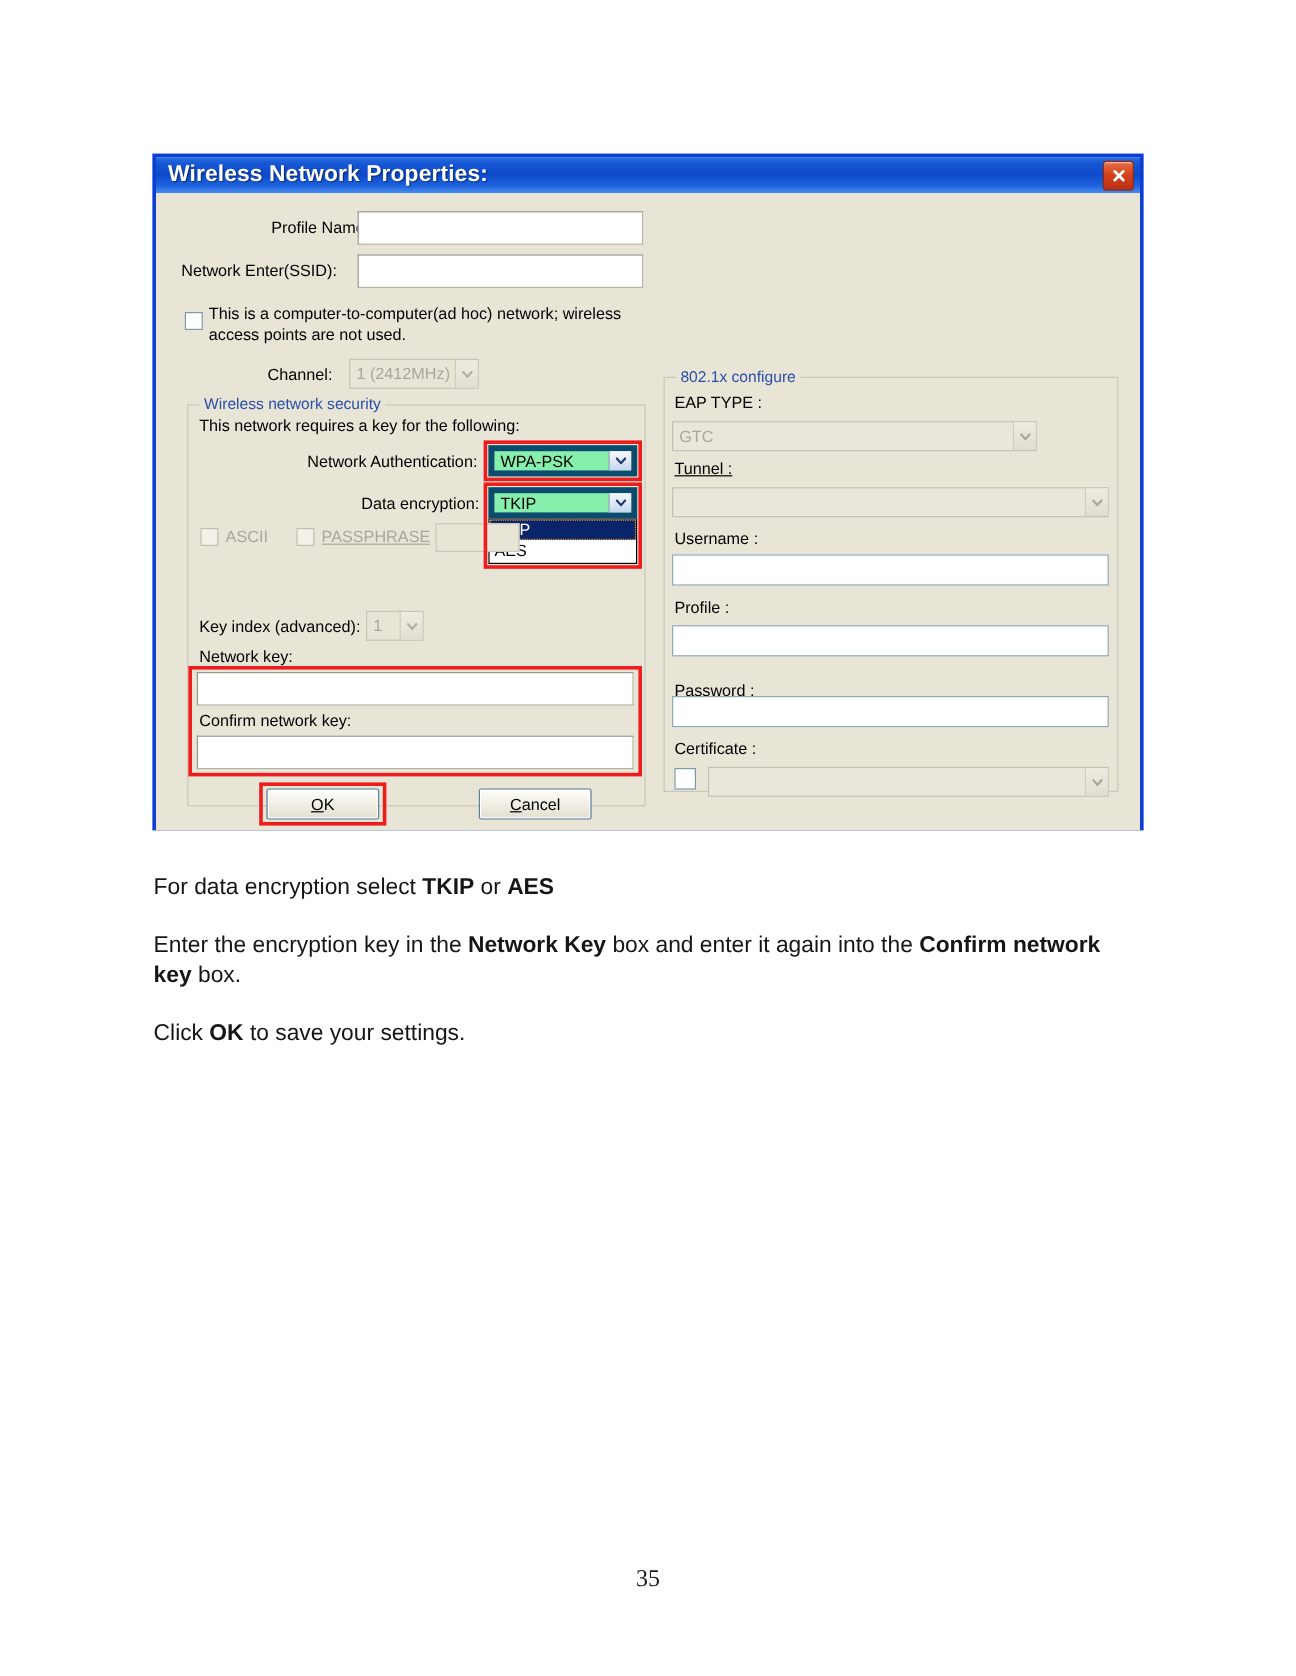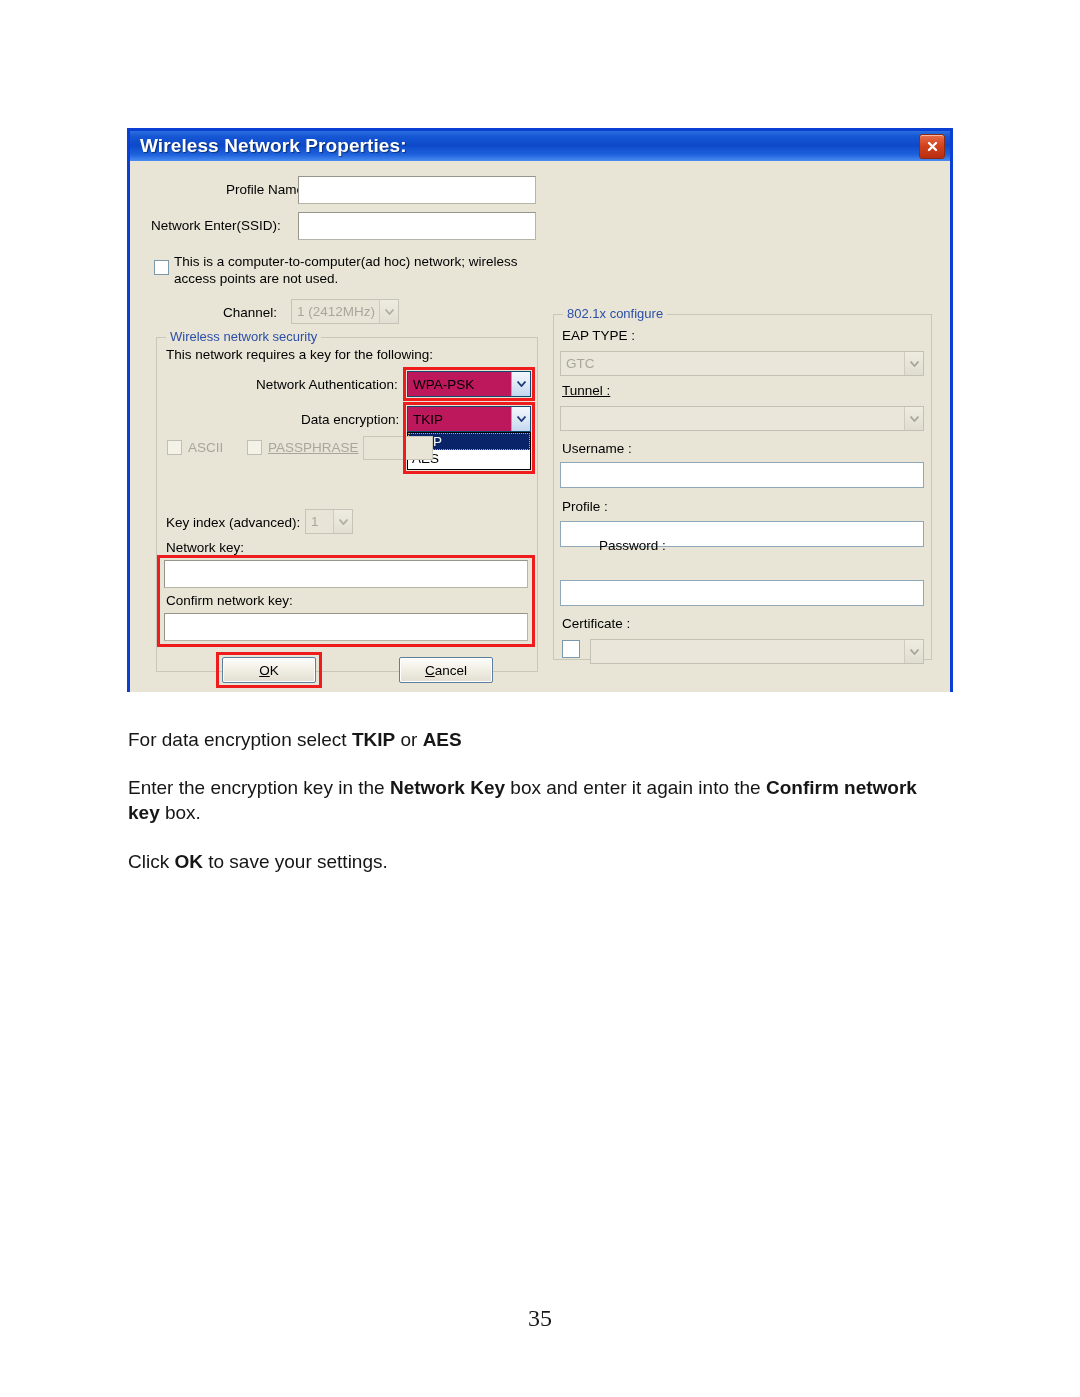--- a/index.html
+++ b/index.html
@@ -90,22 +90,22 @@
     background: #ffffff;
   }
   .tbox.disabled {
     background: #e8e5d7;
     border: 1px solid #c9c7ba;
   }
 
   
   .combo {
     position: absolute;
-    background: #be185d;
-    border: 1px solid #0c4a6e;
+    background: #86efac;
+    border: 5px solid #0c4a6e;
     box-sizing: border-box;
     display: flex;
     align-items: center;
   }
   .combo .ctext {
     flex: 1;
     padding-left: 5px;
     font-size: 13.5px;
     color: #000;
     white-space: nowrap;
@@ -222,21 +222,21 @@
   }
   .para b { font-weight: bold; }
 
   #page-number {
     position: absolute;
     left: 0;
     right: 0;
     top: 1305px;
     text-align: center;
     font-family: "Liberation Serif", serif;
-    font-size: 24px;
+    font-size: 20px;
     color: #1a1a1a;
   }
 </style>
 </head>
 <body>
 
 <div id="dialog">
 
   <div id="titlebar">
     <span class="title-text">Wireless Network Properties:</span>
@@ -327,21 +327,21 @@
     </div>
     <div class="pbtn" style="left:269px; top:496px; width:94px; height:26px;">
       <span><span class="u">C</span><span>ancel</span></span>
     </div>
 
     <div class="group" style="left:423px; top:153px; width:379px; height:346px;">
       <span class="glegend">802.1x configure</span>
     </div>
 
     <div class="lbl" style="left:432px; top:167px;text-align:right;">EAP TYPE :</div>
-    <div class="combo flat" style="left:430px; top:190px; width:364px; height:25px;">
+    <div class="combo flat" style="left:430px; top:190px; width:304px; height:25px;">
       <span class="ctext" style="color:#a9a79c;">GTC</span>
       <span class="arrow">
         <svg width="9" height="6" viewBox="0 0 9 6">
             <path d="M0.5 0.5 L4.5 5 L8.5 0.5" fill="none" stroke="#a8a69a" stroke-width="1.8"></path>
           </svg>
       </span>
     </div>
 
     <div class="lbl" style="left:432px; top:222px;text-decoration:underline;">Tunnel :</div>
     <div class="combo flat" style="left:430px; top:245px; width:364px; height:25px;">
@@ -352,21 +352,21 @@
           </svg>
       </span>
     </div>
 
     <div class="lbl" style="left:432px; top:280px;">Username :</div>
     <div class="tbox sunken" style="left:430px; top:301px; width:364px; height:26px;"></div>
 
     <div class="lbl" style="left:432px; top:338px;">Profile :</div>
     <div class="tbox sunken" style="left:430px; top:360px; width:364px; height:26px;"></div>
 
-    <div class="lbl" style="left:432px; top:377px;margin-left:37px;">Password :</div>
+    <div class="lbl" style="left:432px; top:407px;">Password :</div>
     <div class="tbox sunken" style="left:430px; top:419px; width:364px; height:26px;"></div>
 
     <div class="lbl" style="left:432px; top:455px;">Certificate :</div>
     <div class="cbox" style="left:432px; top:479px; width:18px; height:18px;"></div>
     <div class="combo flat" style="left:460px; top:478px; width:334px; height:25px;">
       <span class="ctext" style="color:#a9a79c;"></span>
       <span class="arrow">
         <svg width="9" height="6" viewBox="0 0 9 6">
             <path d="M0.5 0.5 L4.5 5 L8.5 0.5" fill="none" stroke="#a8a69a" stroke-width="1.8"></path>
           </svg>

